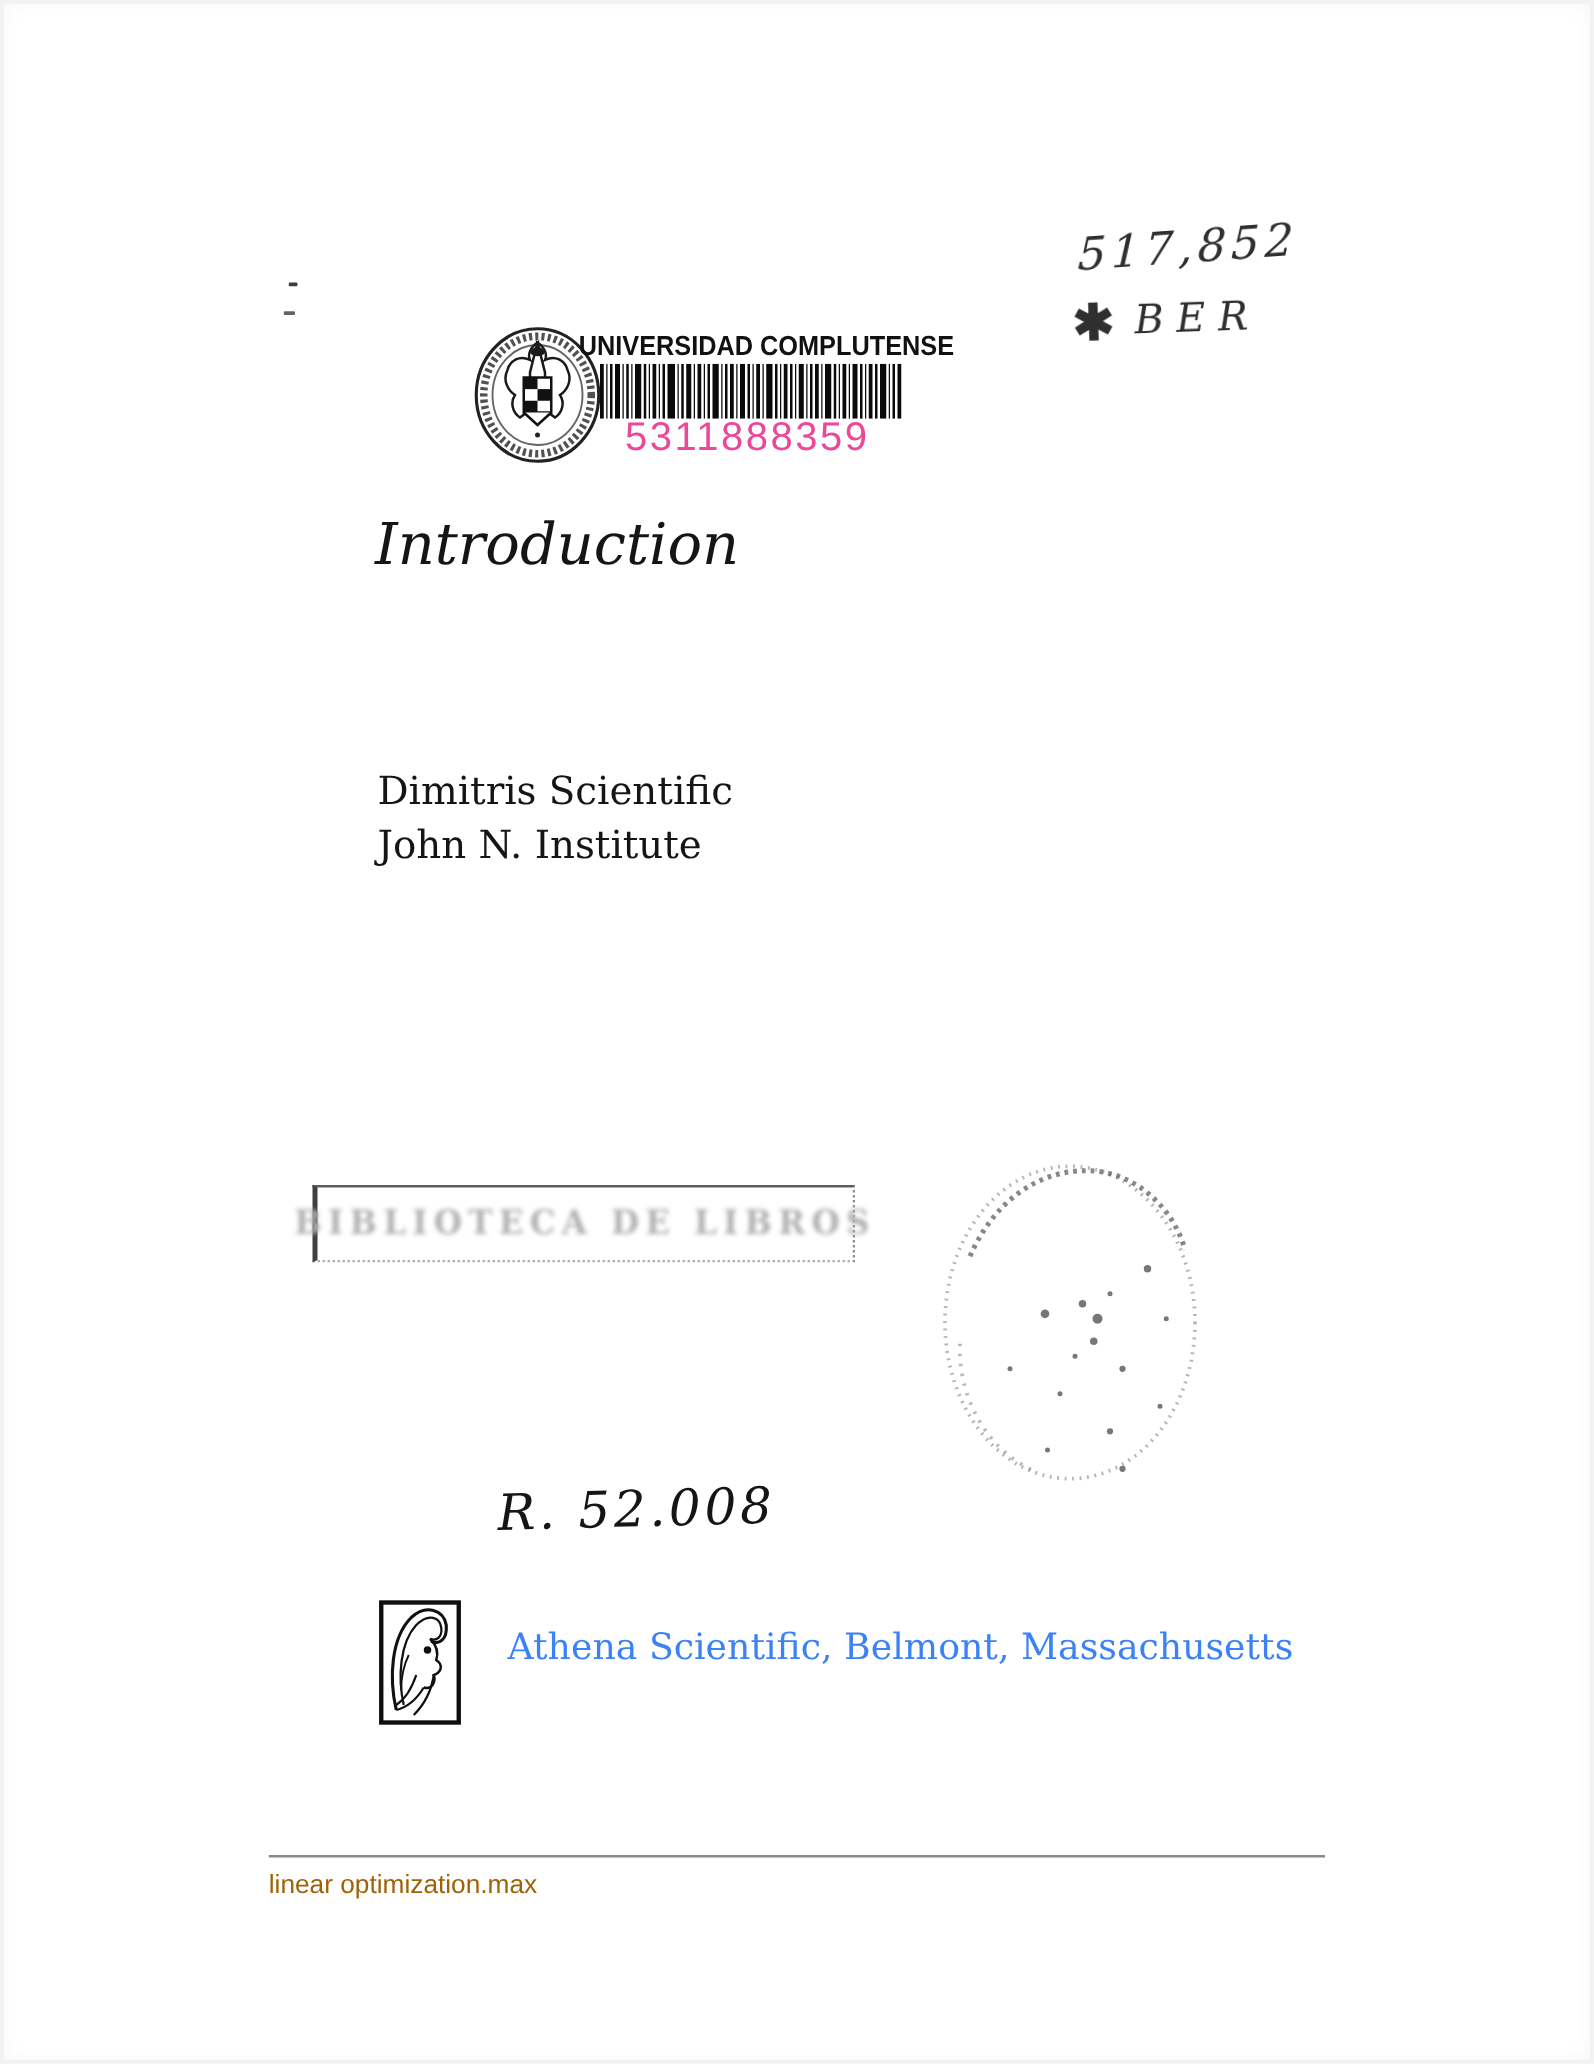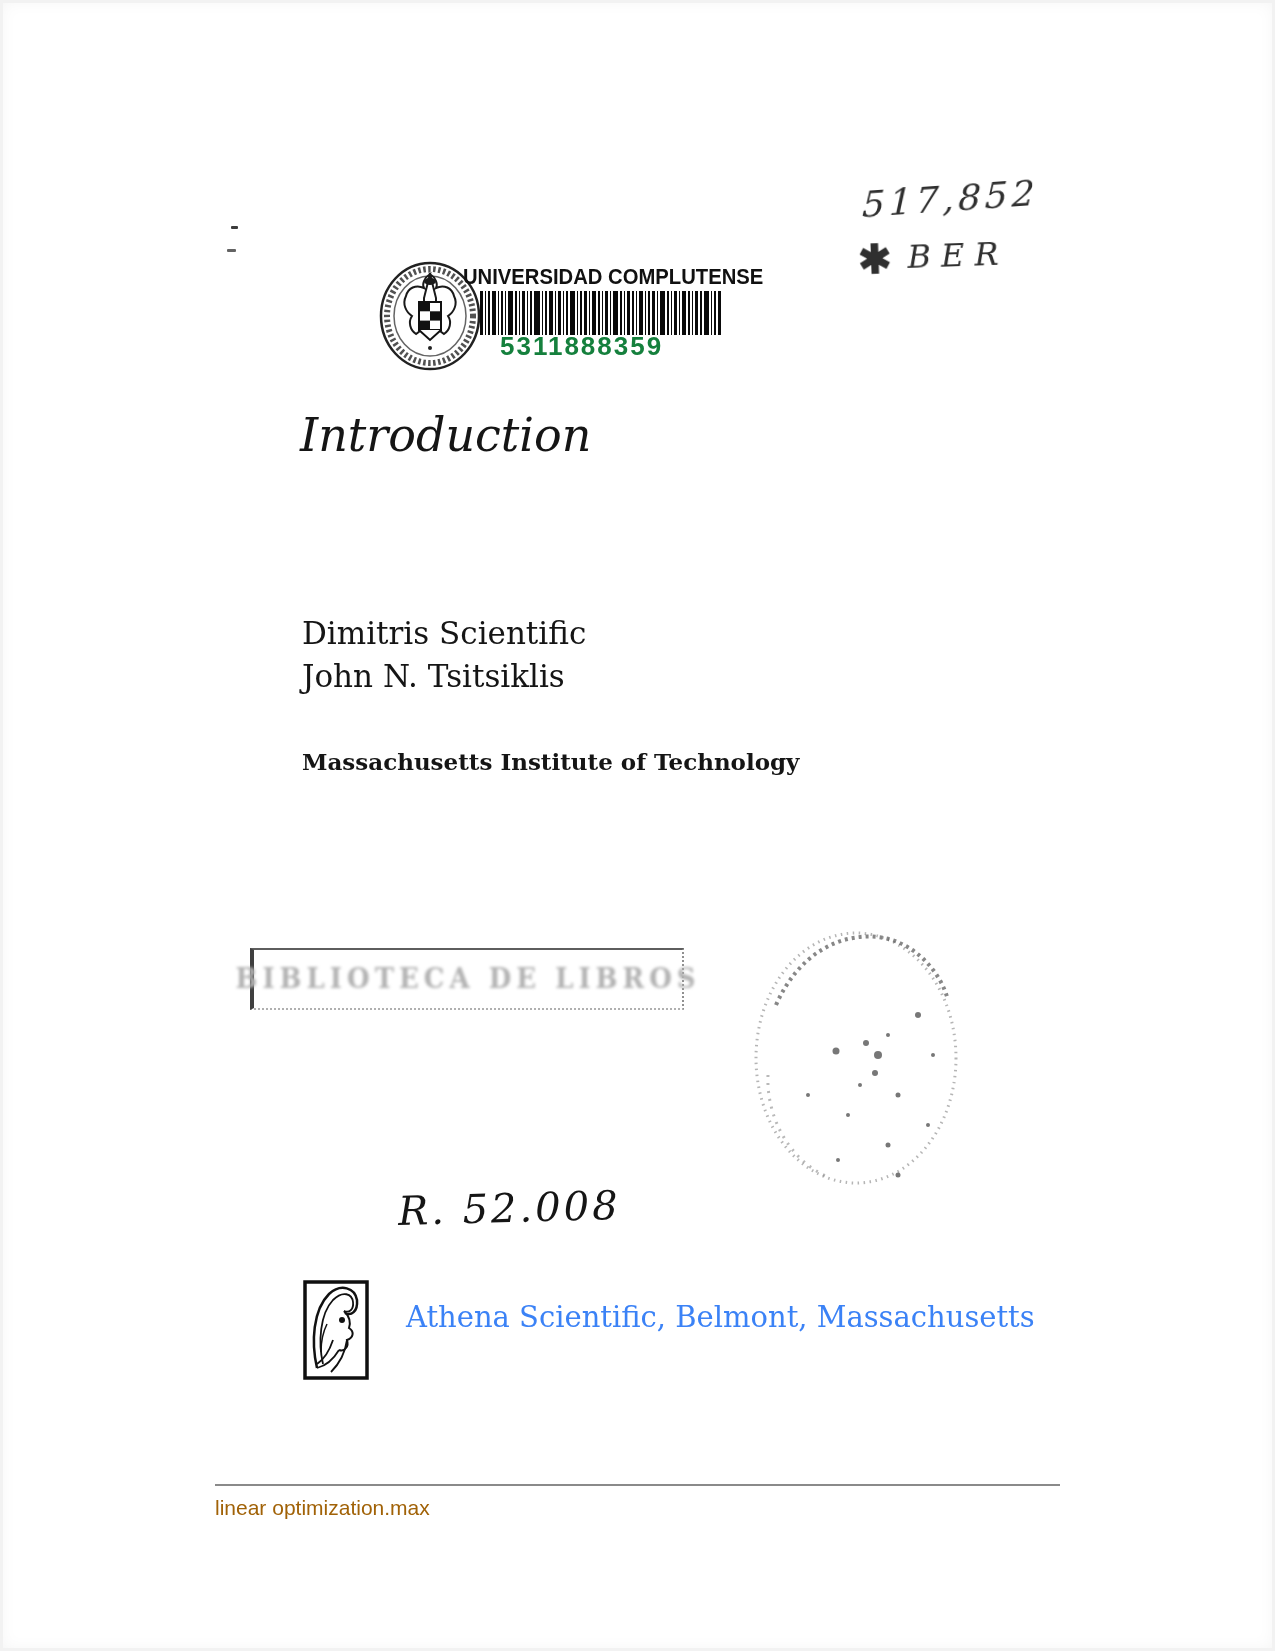--- a/index.html
+++ b/index.html
@@ -62,24 +62,24 @@
     font-size:22px;
     letter-spacing:0px;
     transform:scaleX(0.92);
     transform-origin:left top;
     white-space:nowrap;
     color:#111;
   }
   .barcode-num{
     left:500px;top:331px;
     font-family:"Liberation Sans", sans-serif;
-    font-weight:bold;
-    font-size:26px;
+    font-weight:normal;
+    font-size:32px;
     letter-spacing:2px;
-    color:#15803d;
+    color:#ec4899;
   }
 
   
   .book-title{
     left:300px;top:398px;
     font-size:46px;
     font-style:italic;
     line-height:74px;
     white-space:nowrap;
     color:#151515;
@@ -240,24 +240,23 @@
     </svg>
   </div>
   <div class="abs barcode-num">5311888359</div>
 
   <div class="abs book-title">
     <div>Introduction</div>
   </div>
 
   <div class="abs authors">
     <div>Dimitris Scientific</div>
-    <div>John N. Tsitsiklis</div>
-  </div>
-
-  <div class="abs affiliation">Massachusetts Institute of Technology</div>
+    <div>John N. Institute</div>
+  </div>
+
 
   <div class="abs stamp-box">
     <span class="stamp-text">BIBLIOTECA DE LIBROS</span>
   </div>
 
   <div class="abs" style="left:748px;top:925px;width:216px;height:266px;">
     <svg width="216" height="266" viewBox="0 0 216 266">
       <ellipse cx="108" cy="133" rx="100" ry="125" fill="none" stroke="#a3a3a3" stroke-width="3" stroke-dasharray="1.5 4.5" opacity="0.8"></ellipse>
       <path d="M28 80 C50 30 90 8 130 12 C165 16 192 45 200 75" fill="none" stroke="#5f5f5f" stroke-width="4" stroke-dasharray="3 4" opacity="0.75"></path>
       <path d="M20 150 C18 190 40 235 80 252" fill="none" stroke="#8a8a8a" stroke-width="3" stroke-dasharray="2 6" opacity="0.6"></path>

